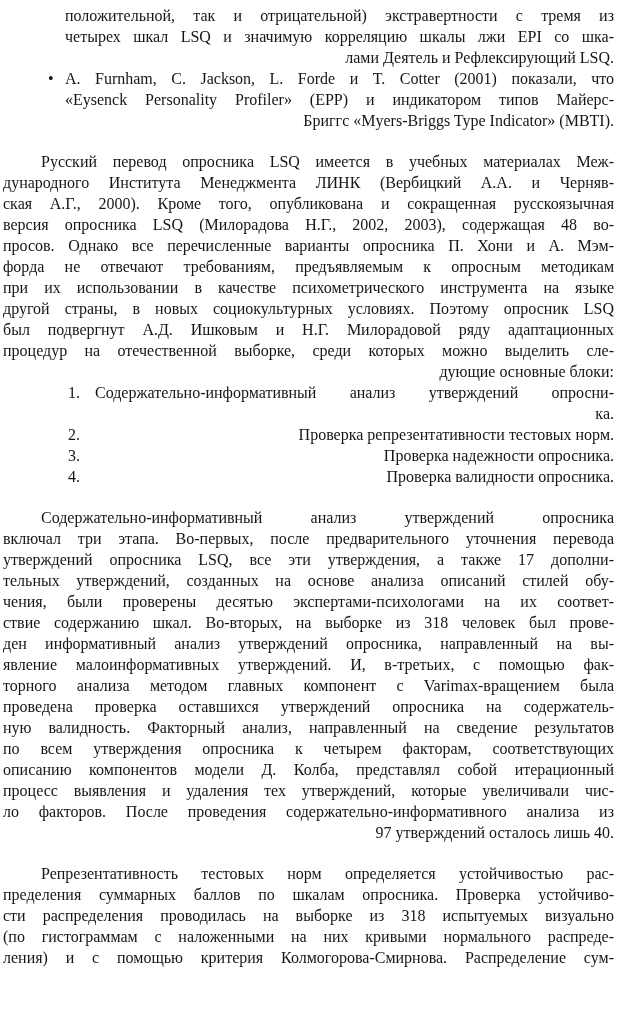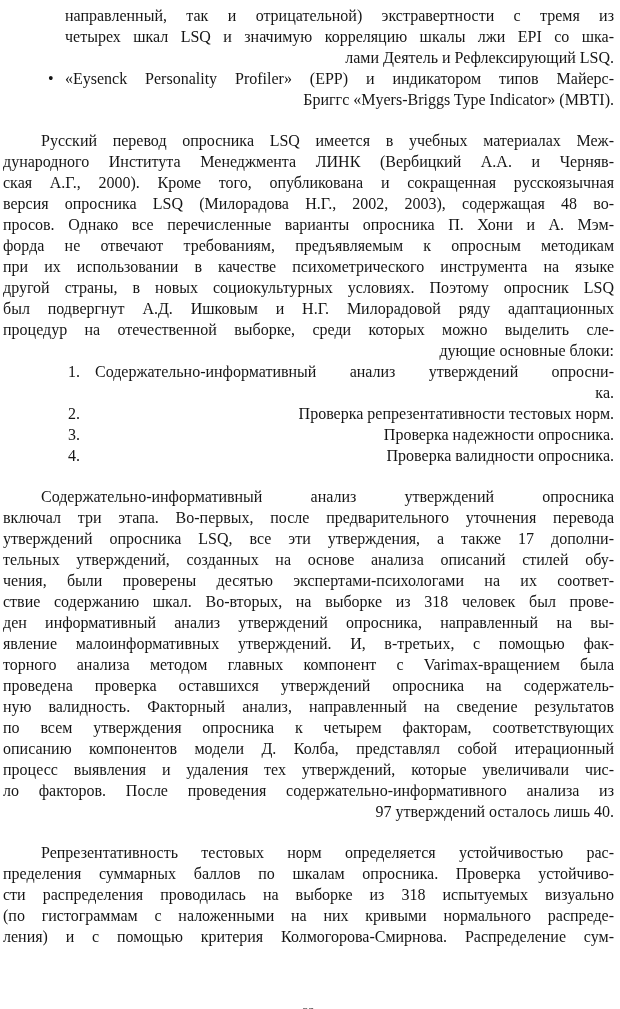--- a/index.html
+++ b/index.html
@@ -51,26 +51,27 @@
     font-size: 12px;
     color: #151515;
   }
 </style>
 </head>
 <body>
 
 <div class="page">
   <div id="text-body">
       <div class="block bullet_item">
-        <div class="line j">направленный, так и отрицательной) экстравертности с тремя из</div>
+        <div class="line j">положительной, так и отрицательной) экстравертности с тремя из</div>
         <div class="line j">четырех шкал LSQ и значимую корреляцию шкалы лжи EPI со шка-</div>
         <div class="line">лами Деятель и Рефлексирующий LSQ.</div>
       </div>
       <div class="block bullet_item">
         <span class="marker">•</span>
+        <div class="line j">A. Furnham, C. Jackson, L. Forde и T. Cotter (2001) показали, что</div>
         <div class="line j">«Eysenck Personality Profiler» (EPP) и индикатором типов Майерс-</div>
         <div class="line">Бриггс «Myers-Briggs Type Indicator» (MBTI).</div>
       </div>
       <div class="block paragraph">
         <div class="line j fl">Русский перевод опросника LSQ имеется в учебных материалах Меж-</div>
         <div class="line j">дународного Института Менеджмента ЛИНК (Вербицкий А.А. и Черняв-</div>
         <div class="line j">ская А.Г., 2000). Кроме того, опубликована и сокращенная русскоязычная</div>
         <div class="line j">версия опросника LSQ (Милорадова Н.Г., 2002, 2003), содержащая 48 во-</div>
         <div class="line j">просов. Однако все перечисленные варианты опросника П. Хони и А. Мэм-</div>
         <div class="line j">форда не отвечают требованиям, предъявляемым к опросным методикам</div>

